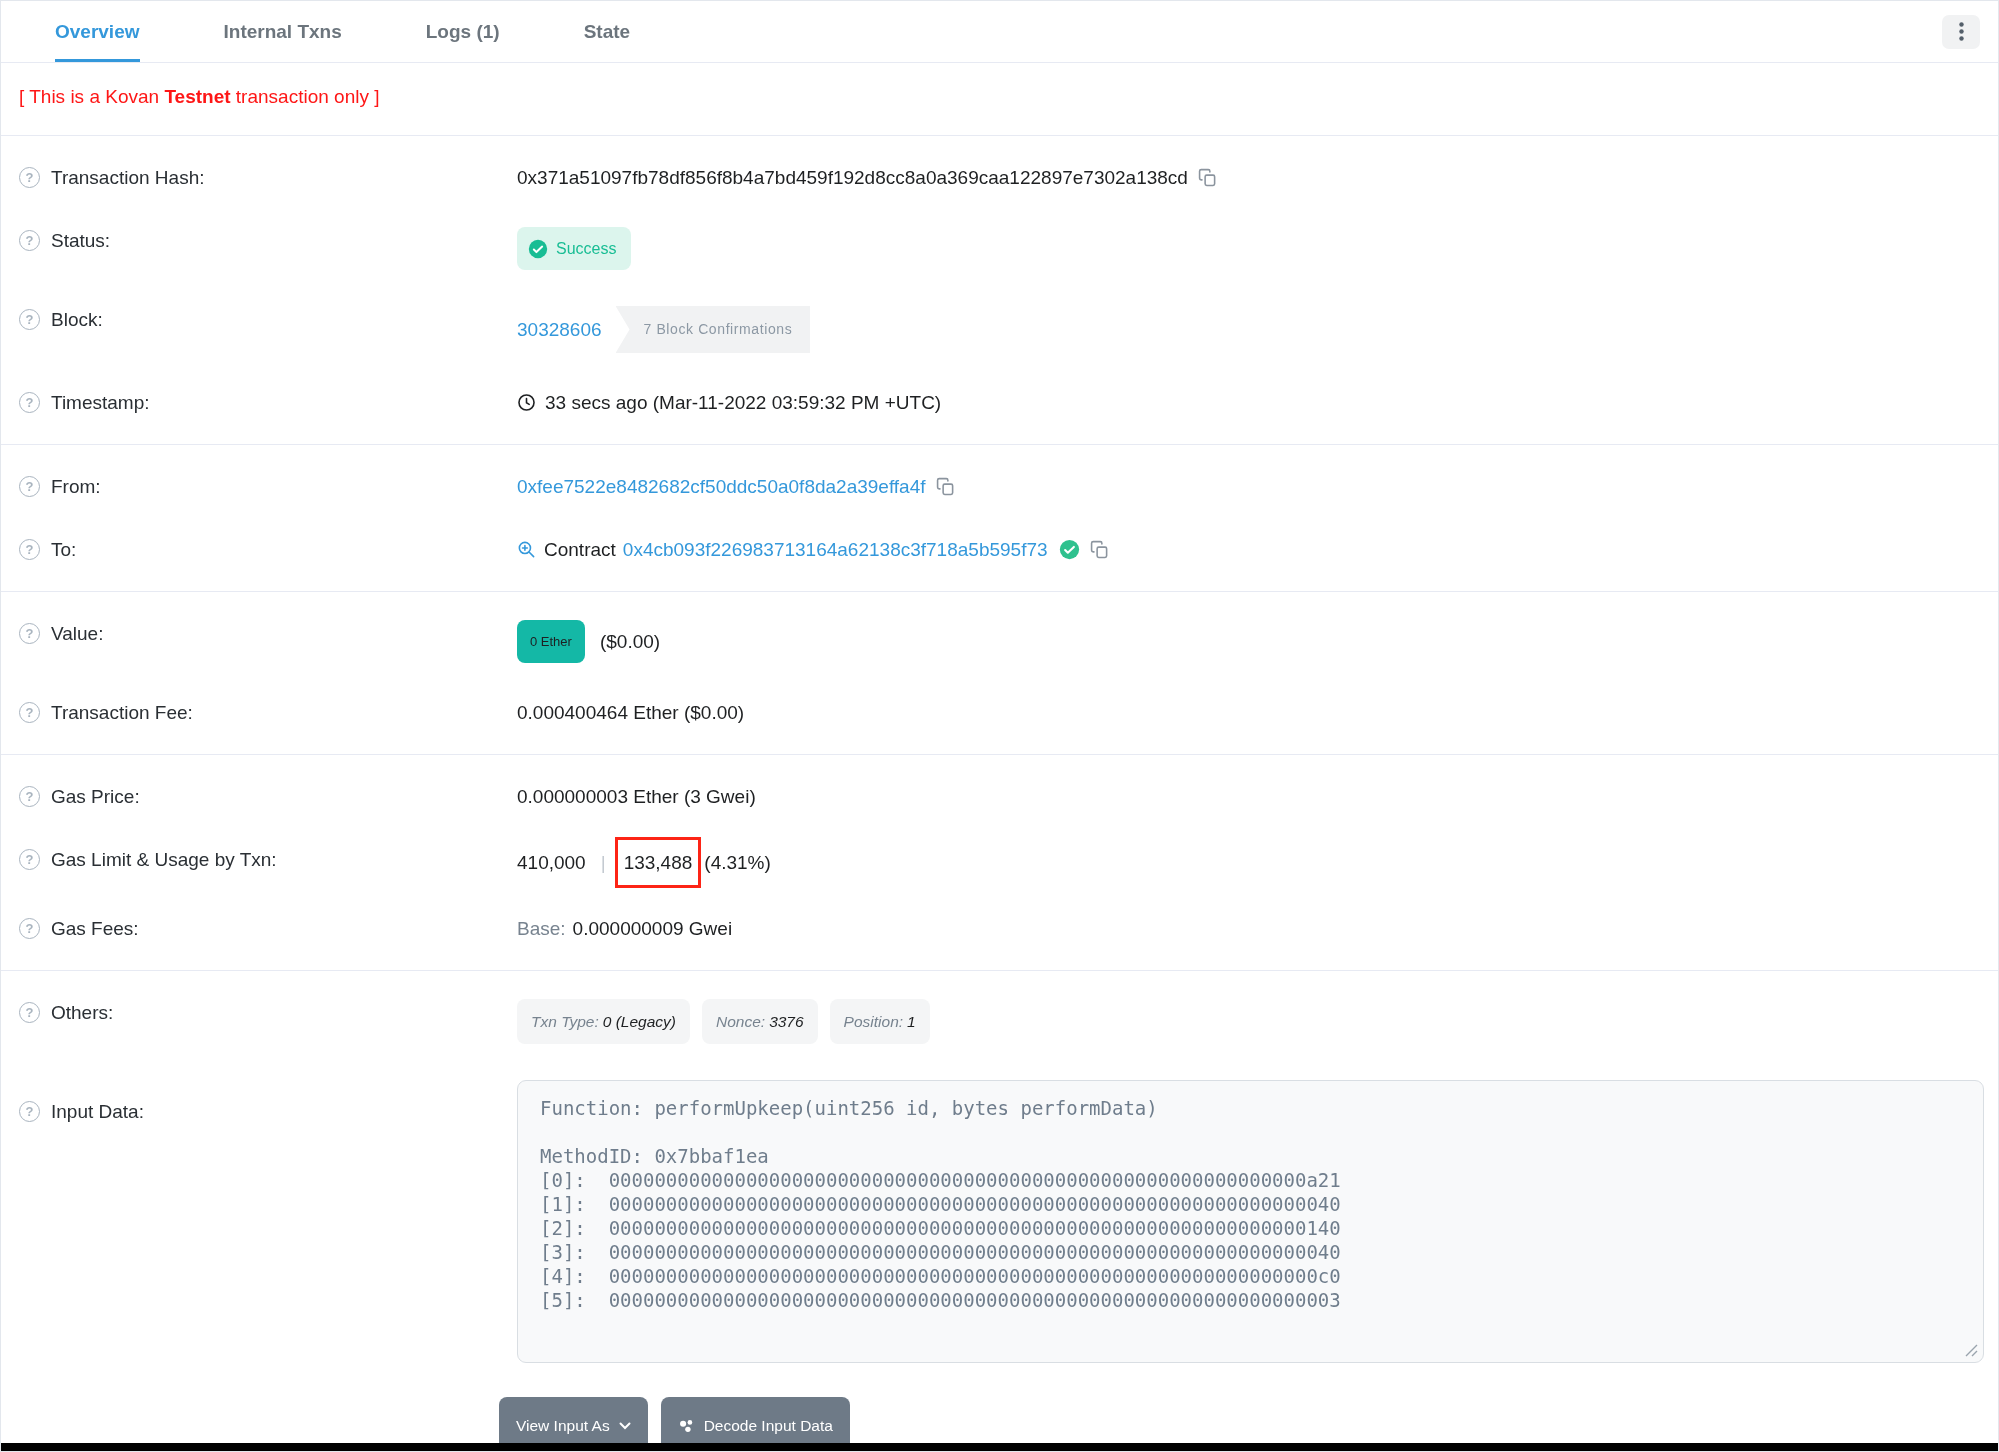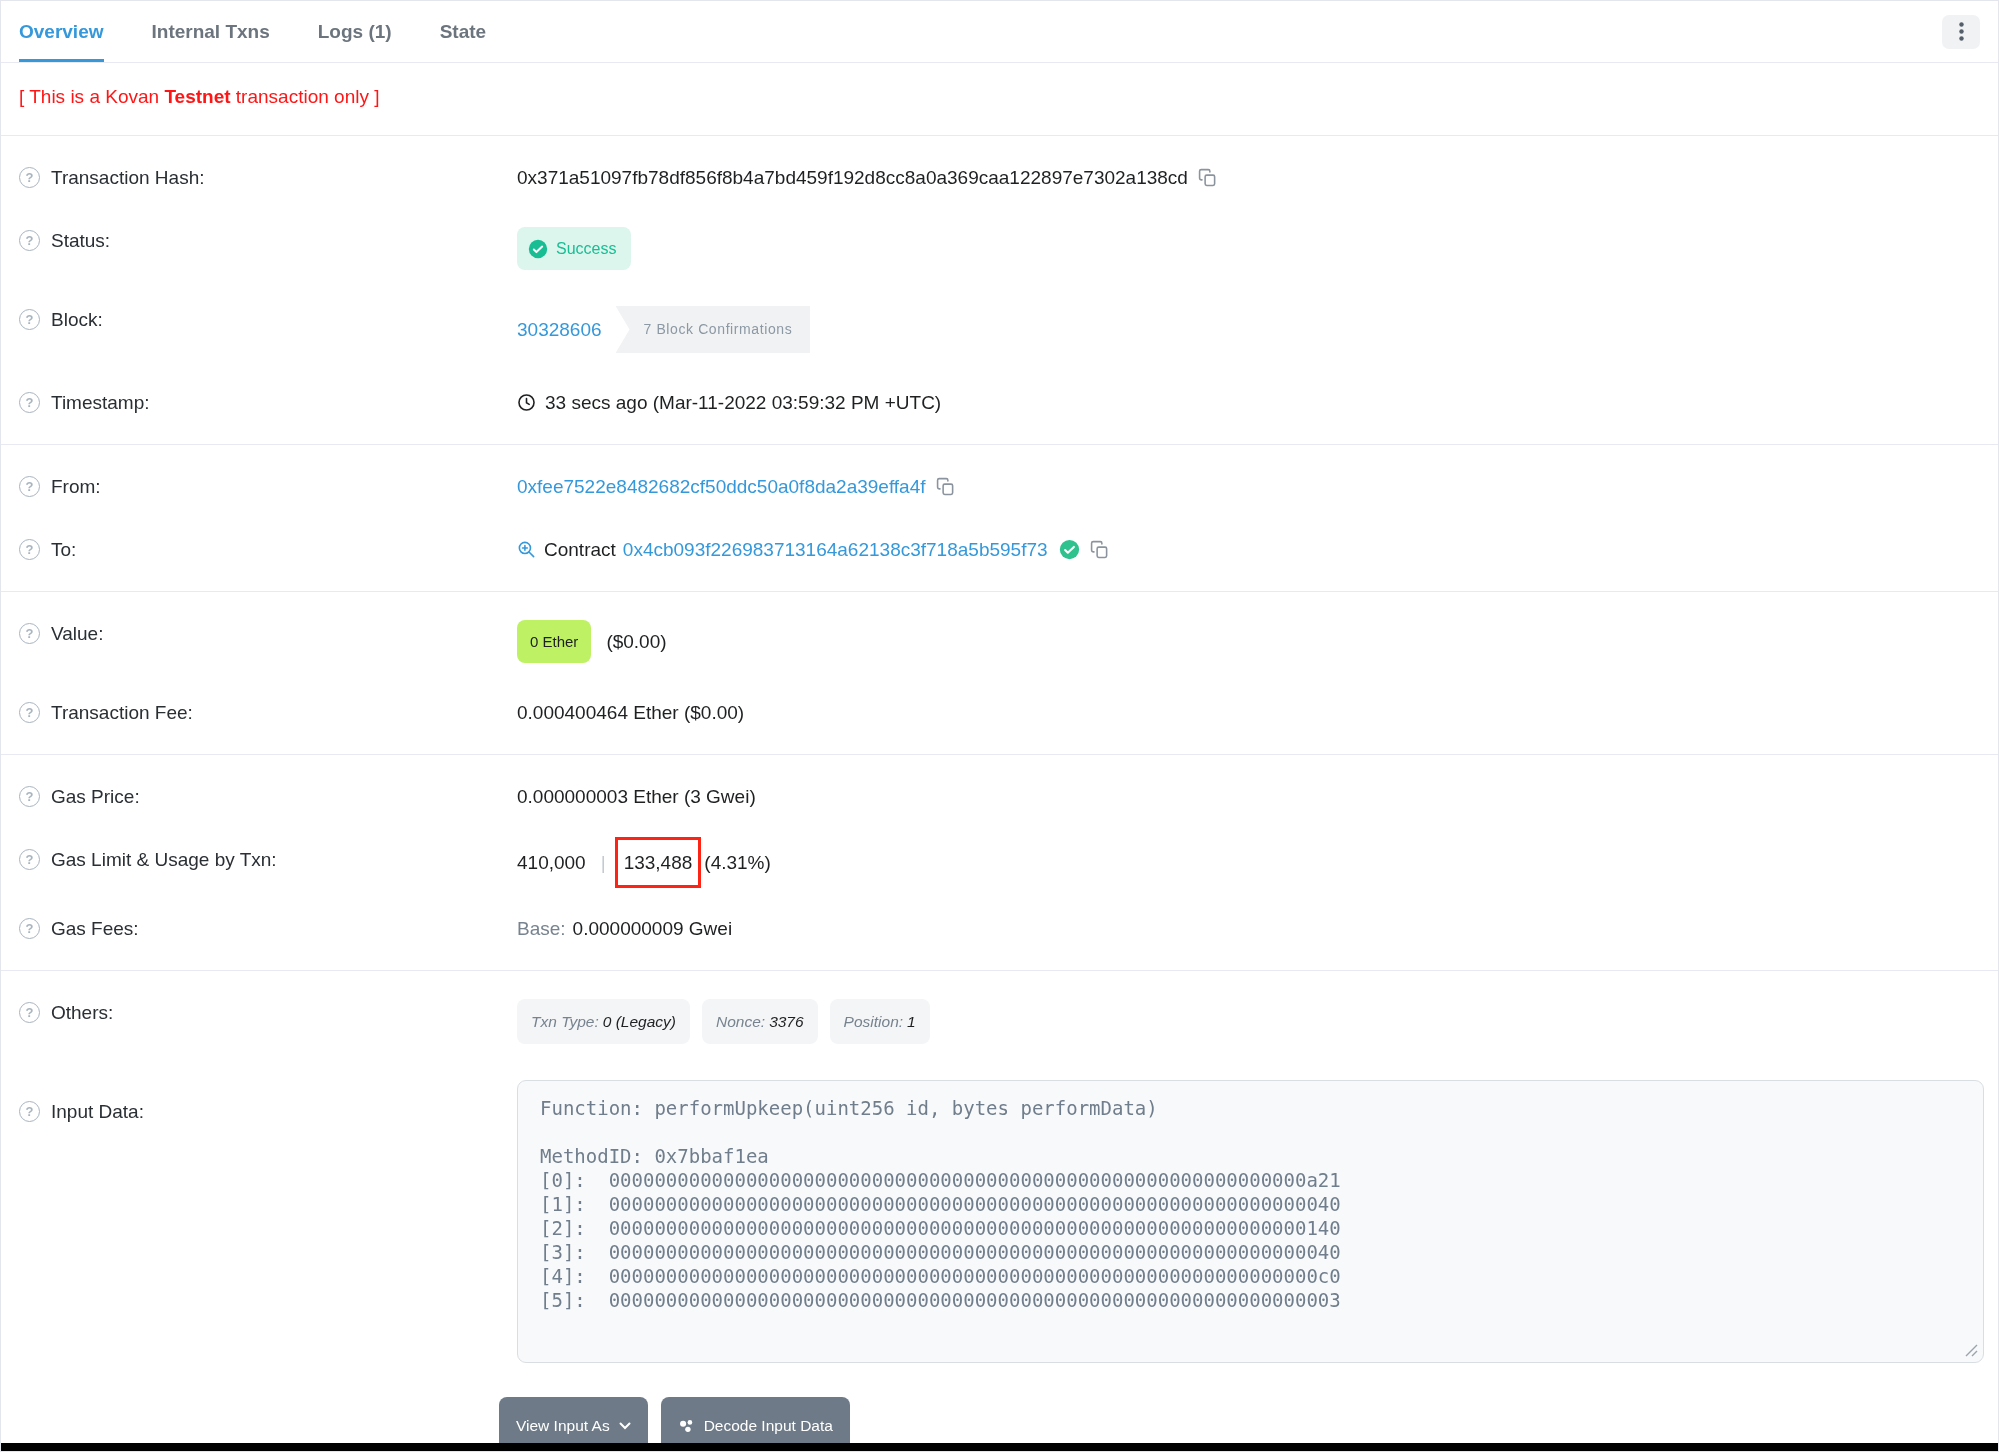--- a/index.html
+++ b/index.html
@@ -6,21 +6,21 @@
   html,body { background:#fff; }
   body { font-family:"Liberation Sans","DejaVu Sans",sans-serif; color:#1e2022; }
   .page { position:relative; width:1999px; height:1452px; background:#fff;
           border:1px solid #e3e7ed; overflow:hidden; }
 
   
   .tabbar { display:flex; align-items:stretch; height:62px; padding:0 18px;
             border-bottom:1px solid #e7eaf3; }
   .tab { display:flex; align-items:center; font-size:19px; font-weight:700;
          color:#6c757d; margin-right:48px; cursor:pointer;
-         border-bottom:3px solid transparent; padding-top:3px; }
+         border-bottom:3px solid transparent; padding-top:3px;margin-left:36px; }
   .tab.active { color:#3498db; border-bottom-color:#3498db; }
   .kebab-btn { margin-left:auto; align-self:center; width:38px; height:34px;
                background:#f1f2f3; border:none; border-radius:7px; cursor:pointer;
                display:flex; align-items:center; justify-content:center; }
 
   
   .notice { padding:23px 18px 27px 18px; border-bottom:1px solid #e7eaf3;
             font-size:19px; color:#fe1616; }
   .notice b { font-weight:700; }
 
@@ -37,22 +37,22 @@
   .icon { display:inline-flex; align-items:center; }
   .copy { margin-left:10px; cursor:pointer; display:inline-flex; }
 
   .badge-success { display:inline-flex; align-items:center; gap:8px;
                    background:#dcf5ed; color:#18bd94; font-size:16px;
                    padding:8px 15px 8px 11px; border-radius:8px; }
   .badge-confirm { margin-left:14px; background:#f1f2f3; color:#8c98a4;
                    font-size:14px; letter-spacing:.6px; font-weight:500;
                    padding:10px 18px 10px 28px;
                    clip-path:polygon(0 0,100% 0,100% 100%,0 100%,14px 50%); }
-  .badge-gray { background:#bef264; border-radius:8px; padding:8px 13px;
-                font-size:15px; color:#1e2022; }
+  .badge-gray { background:#14b8a6; border-radius:8px; padding:8px 13px;
+                font-size:13px; color:#1e2022; }
   .badge-kv { background:#f4f5f6; border-radius:8px; padding:9px 14px;
               font-size:15.5px; margin-right:12px;font-style:italic; }
   .badge-kv .k { color:#77838f; }
   .badge-kv .v { color:#1e2022; margin-left:4px; }
   .muted { color:#77838f; }
   .sep { color:#c4cad1; margin:0 15px; }
   .usd { margin-left:15px; }
 
   .annotated { display:inline-block; border:3px solid #fd2416; padding:9px 6px;
                margin:-9px -6px; }

